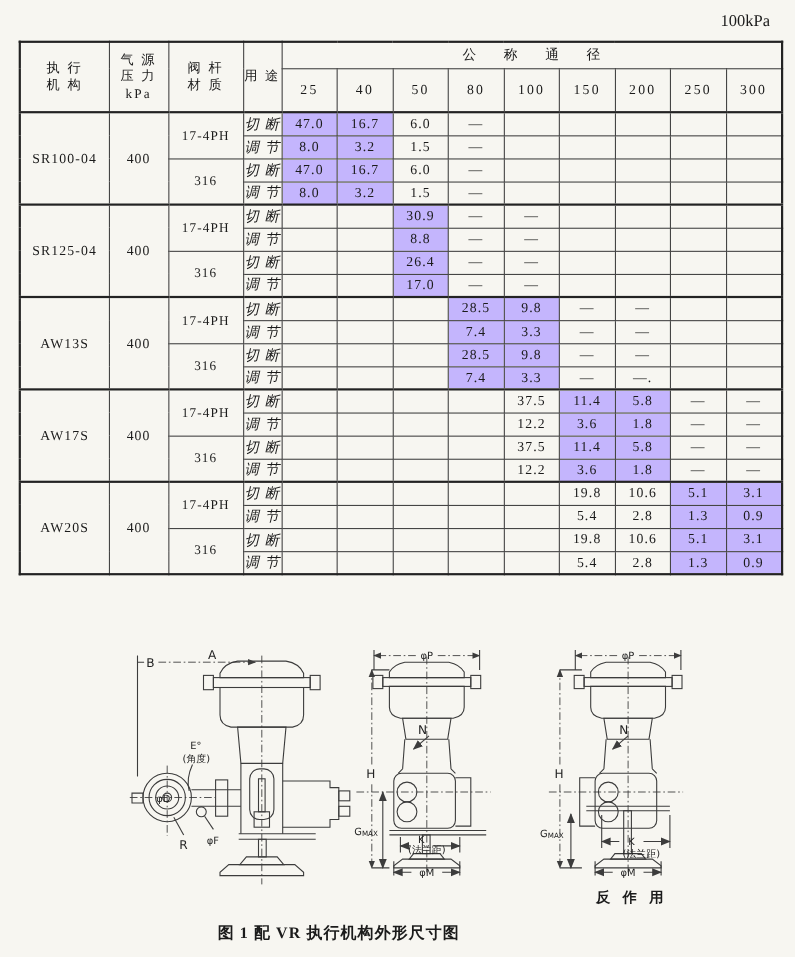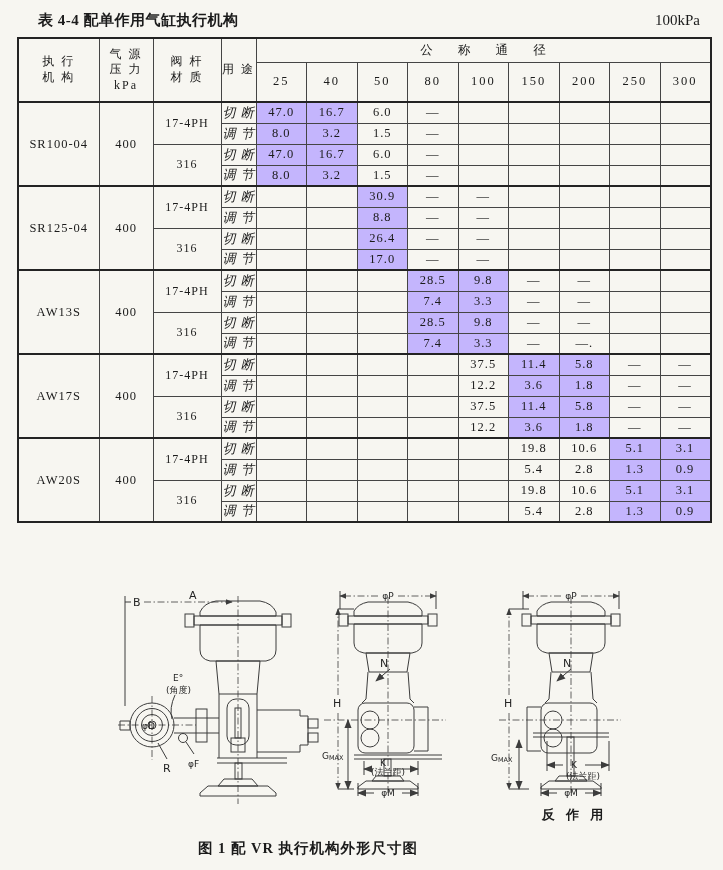--- a/index.html
+++ b/index.html
@@ -56,21 +56,20 @@
 <svg width="0" height="0" style="position:absolute">
   <defs>
     <marker id="ar" viewBox="0 0 10 10" refX="9" refY="5" markerWidth="9" markerHeight="9" orient="auto-start-reverse">
       <path d="M0,1 L10,5 L0,9 Z" fill="#3c3c3c" stroke="none"></path>
     </marker>
   </defs>
 </svg>
 
 <div class="page">
 
-  <div class="doc-title">表 4-4 配单作用气缸执行机构</div>
   <div class="pressure-label">100kPa</div>
 
   <table class="spec">
     <colgroup>
       <col style="width:81px">
         <col style="width:54px">
         <col style="width:68px">
         <col style="width:35px">
       <col style="width:50.5px">
         <col style="width:50.5px">

